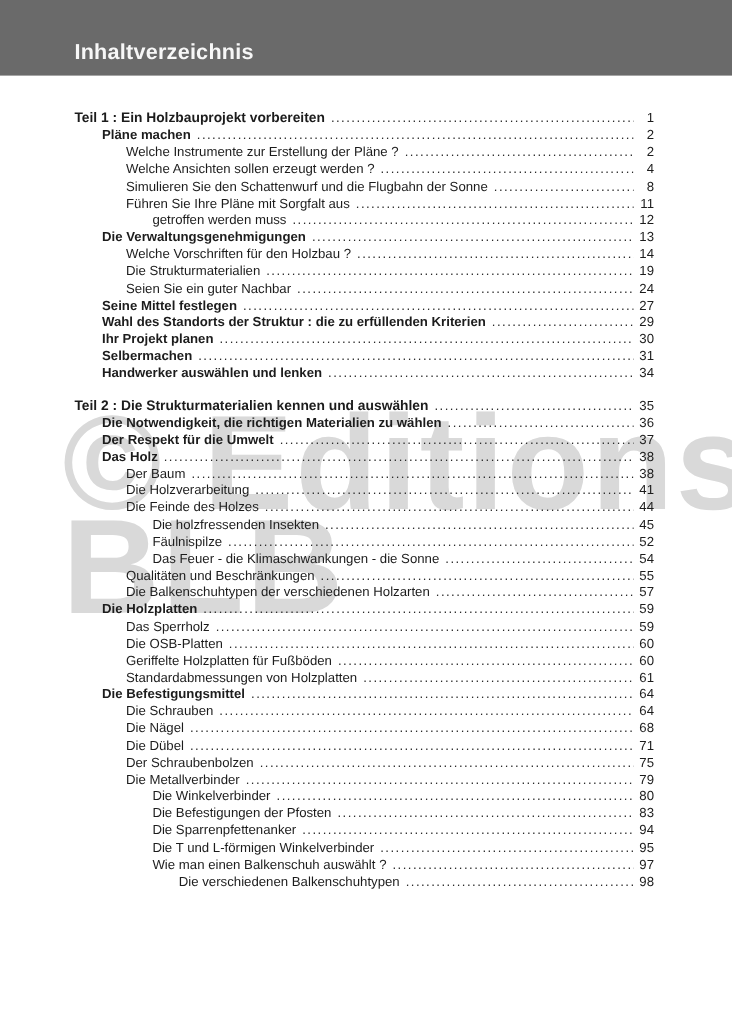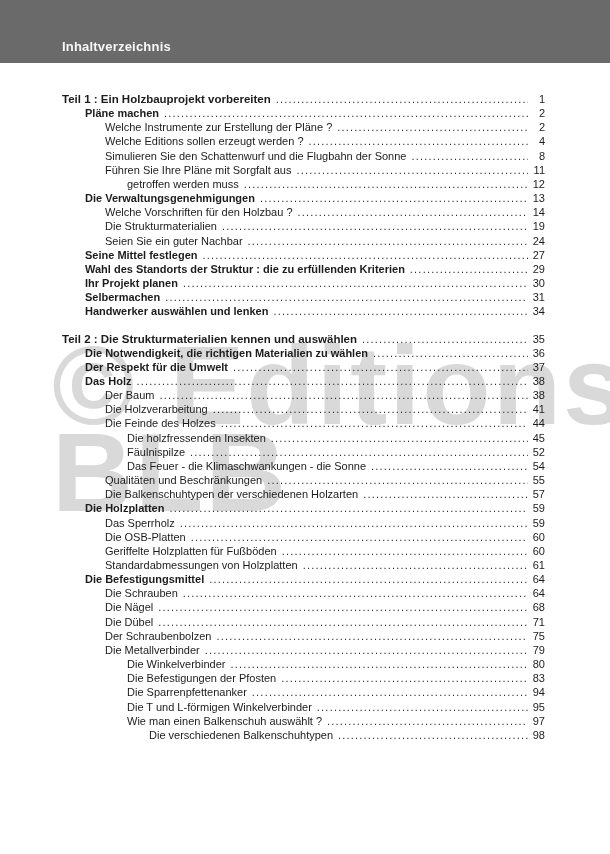--- a/index.html
+++ b/index.html
@@ -1,20 +1,20 @@
 <!DOCTYPE html>
 <html style="--header-bg: #6a6a6a; --wm-color: #d9d9d9;"><head>
 <meta charset="utf-8">
 <style>
   html,body{margin:0;padding:0;background:#ffffff;}
   body{width:610px;height:854px;overflow:hidden;font-family:"Liberation Sans",sans-serif;}
   .page{position:relative;width:610px;height:854px;background:#ffffff;overflow:hidden;}
 
   .header-band{position:absolute;top:0;left:0;width:610px;height:63px;background:var(--header-bg,#6a6a6a);}
-  .header-title{position:absolute;left:62px;bottom:9px;color:#f7f7f7;font-weight:bold;font-size:13px;letter-spacing:.2px;}
+  .header-title{position:absolute;left:62px;bottom:9px;color:#f7f7f7;font-weight:bold;font-size:18px;letter-spacing:.2px;}
 
   .watermark{position:absolute;left:0;top:0;width:610px;height:606px;overflow:hidden;pointer-events:none;}
   .wm-line{position:absolute;font-weight:bold;line-height:1;font-size:112px;letter-spacing:2px;white-space:nowrap;color:var(--wm-color,#d9d9d9);}
   .wm-1{left:52px;top:330px;}
   .wm-2{left:52px;top:417px;}
 
   .toc{position:absolute;left:62px;top:92px;width:483px;font-size:11px;color:#1c1c1c;}
   .toc-section + .toc-section{margin-top:13px;}
   .toc-row{display:flex;align-items:baseline;line-height:14.15px;}
   .lvl-0{padding-left:0;}
@@ -54,21 +54,21 @@
           <span class="toc-label">Pläne machen</span>
           <span class="toc-dots"></span>
           <span class="toc-page">2</span>
         </div>
         <div class="toc-row lvl-2 style-plain">
           <span class="toc-label">Welche Instrumente zur Erstellung der Pläne ?</span>
           <span class="toc-dots"></span>
           <span class="toc-page">2</span>
         </div>
         <div class="toc-row lvl-2 style-plain">
-          <span class="toc-label">Welche Editions sollen erzeugt werden ?</span>
+          <span class="toc-label">Welche Ansichten sollen erzeugt werden ?</span>
           <span class="toc-dots"></span>
           <span class="toc-page">4</span>
         </div>
         <div class="toc-row lvl-2 style-plain">
           <span class="toc-label">Simulieren Sie den Schattenwurf und die Flugbahn der Sonne</span>
           <span class="toc-dots"></span>
           <span class="toc-page">8</span>
         </div>
         <div class="toc-row lvl-2 style-plain">
           <span class="toc-label">Führen Sie Ihre Pläne mit Sorgfalt aus</span>

